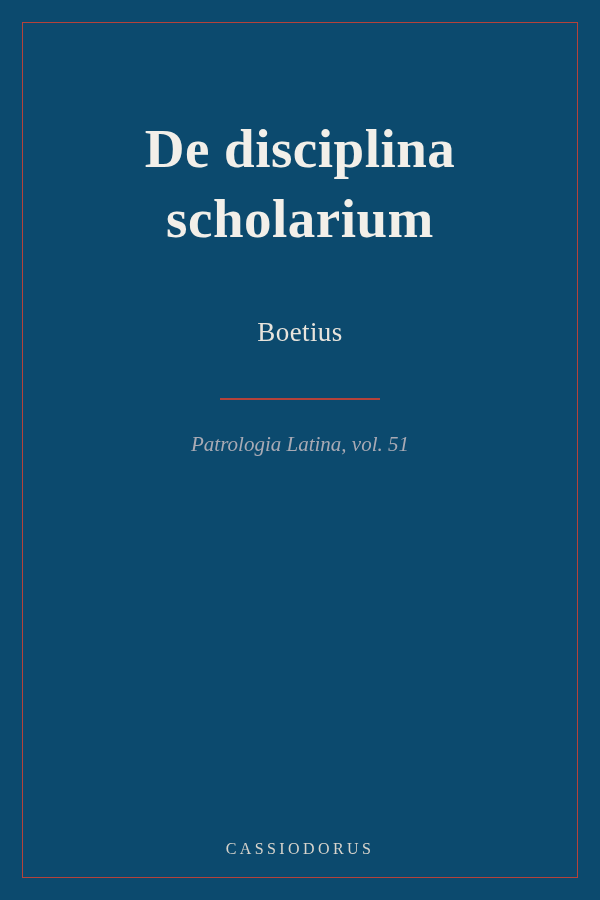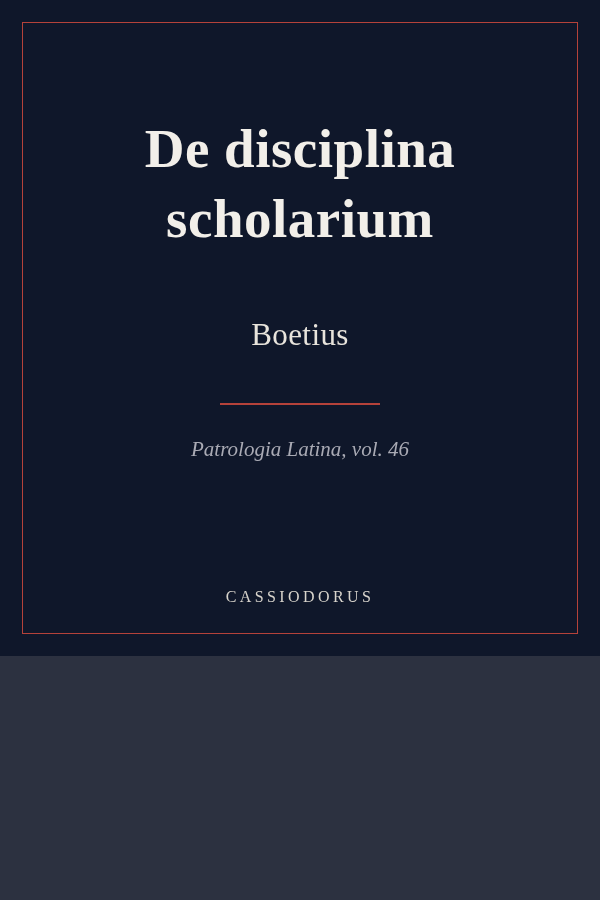--- a/index.html
+++ b/index.html
@@ -10,22 +10,22 @@
   body {
     width: 600px;
     height: 900px;
     overflow: hidden;
     font-family: "Liberation Serif", serif;
   }
 
   .cover {
     position: relative;
     width: 600px;
-    height: 656px;
-    background: #0f172a;
+    height: 900px;
+    background: #0c4a6e;
     box-sizing: border-box;
   }
 
   
   .cover-frame {
     position: absolute;
     left: 22px;
     top: 22px;
     right: 22px;
     bottom: 22px;
@@ -59,21 +59,21 @@
     line-height: 1.28;
     letter-spacing: 0.5px;
     margin: 0;
   }
 
   .book-author {
     margin-top: 62px;
     text-align: center;
     color: #e8e4dc;
     font-family: "Liberation Serif", serif;
-    font-size: 31px;
+    font-size: 27px;
     font-weight: normal;
     letter-spacing: 0.4px;
   }
 
   .divider {
     width: 160px;
     height: 2px;
     background: #b5423a;
     margin: 50px auto 0 auto;
   }
@@ -94,42 +94,42 @@
   .spacer {
     flex: 1 1 auto;
   }
 
   .publisher {
     text-align: center;
     color: #d8d4cc;
     font-family: "Liberation Serif", serif;
     font-size: 16px;
     letter-spacing: 3.4px;
-    padding-bottom: 28px;
+    padding-bottom: 20px;
   }
 </style>
 </head>
 <body>
 
 <div class="cover">
 
   <div class="cover-frame"></div>
 
   <div class="cover-inner">
 
     <div class="title-block">
       <h1 class="book-title">De disciplina scholarium</h1>
     </div>
 
     <div class="book-author">Boetius</div>
 
     <div class="divider"></div>
 
     <div class="series-block">
-      <div class="series-line">Patrologia Latina, vol. 46</div>
+      <div class="series-line">Patrologia Latina, vol. 51</div>
     </div>
 
     <div class="spacer"></div>
 
     <div class="publisher">CASSIODORUS</div>
 
   </div>
 </div>
 
 </body></html>

